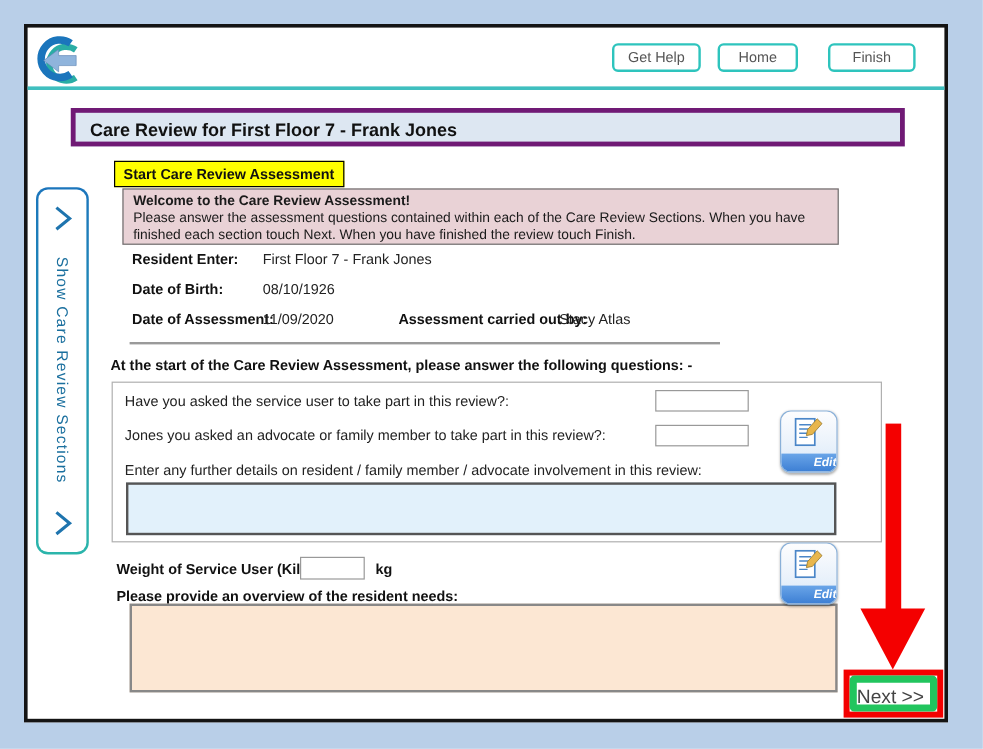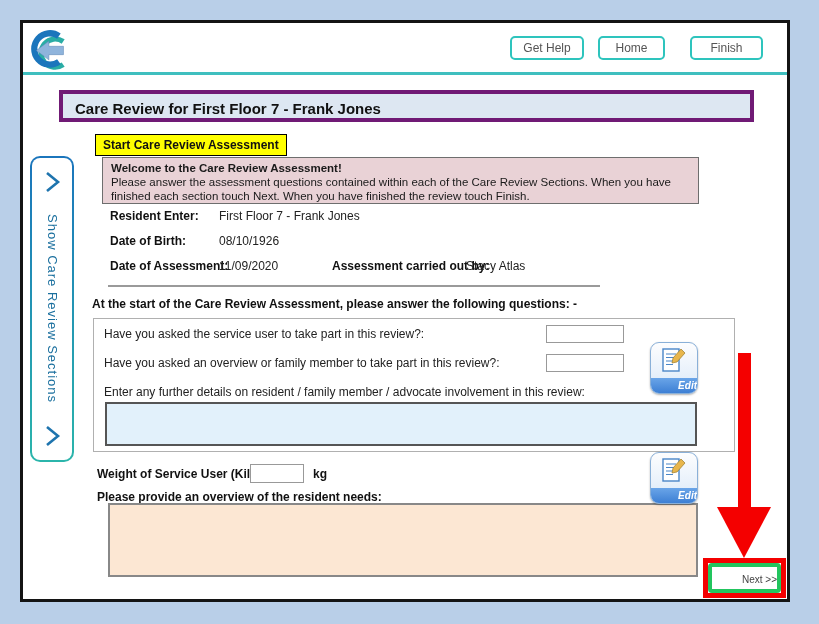--- a/index.html
+++ b/index.html
@@ -109,22 +109,22 @@
     background:#fce7d3;border:2px solid #888;resize:none;
     font-family:"Liberation Sans",sans-serif;font-size:12px;padding:3px;
   }
   
   .next-wrap{
     position:absolute;left:680px;top:535px;width:83px;height:40px;box-sizing:border-box;
     border:5px solid #f40000;background:#fff;
   }
   .next-btn{
     width:100%;height:100%;box-sizing:border-box;background:#fff;
-    border:4px solid #22c55e;border-radius:4px;
-    font-size:10px;color:#444;text-align:right;line-height:26px;cursor:pointer;
+    border:6px solid #22c55e;border-radius:4px;
+    font-size:16px;color:#444;text-align:left;line-height:26px;cursor:pointer;
     font-family:"Liberation Sans",sans-serif;
   }
   .arrow-shaft{position:absolute;left:715px;top:330px;width:13px;height:156px;background:#f40000;}
   .arrow-head{
     position:absolute;left:694px;top:484px;width:0;height:0;
     border-left:27px solid transparent;border-right:27px solid transparent;
     border-top:51px solid #f40000;
   }
 </style>
 </head>
@@ -169,21 +169,21 @@
   <div class="info-label" style="left:87px;top:236px;">Date of Assessment:</div>
   <div class="info-value" style="left:196px;top:236px;">11/09/2020</div>
   <div class="info-label" style="left:309px;top:236px;">Assessment carried out by:</div>
   <div class="info-value" style="left:443px;top:236px;">Stacy Atlas</div>
   <div class="divider"></div>
 
   <div class="q-heading">At the start of the Care Review Assessment, please answer the following questions: -</div>
   <div class="q-box">
     <div class="q-text q1-text">Have you asked the service user to take part in this review?:</div>
     <input class="q-input q1-input" value="" style="">
-    <div class="q-text q2-text">Have you asked an overview or family member to take part in this review?:</div>
+    <div class="q-text q2-text">Jones you asked an advocate or family member to take part in this review?:</div>
     <input class="q-input q2-input" value="" style="">
     <div class="q-text q3-text">Enter any further details on resident / family member / advocate involvement in this review:</div>
     <textarea class="blue-area" style=""></textarea>
   </div>
 
   <div class="edit-btn edit1">
     <svg width="26" height="28" viewBox="0 0 26 28">
       <rect x="2" y="2" width="16" height="22" fill="#fff" stroke="#4a86c8" stroke-width="1.4"></rect>
       <path d="M5 7h10 M5 10.5h10 M5 14h10 M5 17.5h7" stroke="#4a86c8" stroke-width="1.2"></path>
       <path d="M20 2 l4 4 -8 9 -5 1 1 -5 z" fill="#e8b64c" stroke="#9a7b2d" stroke-width="0.7"></path>

